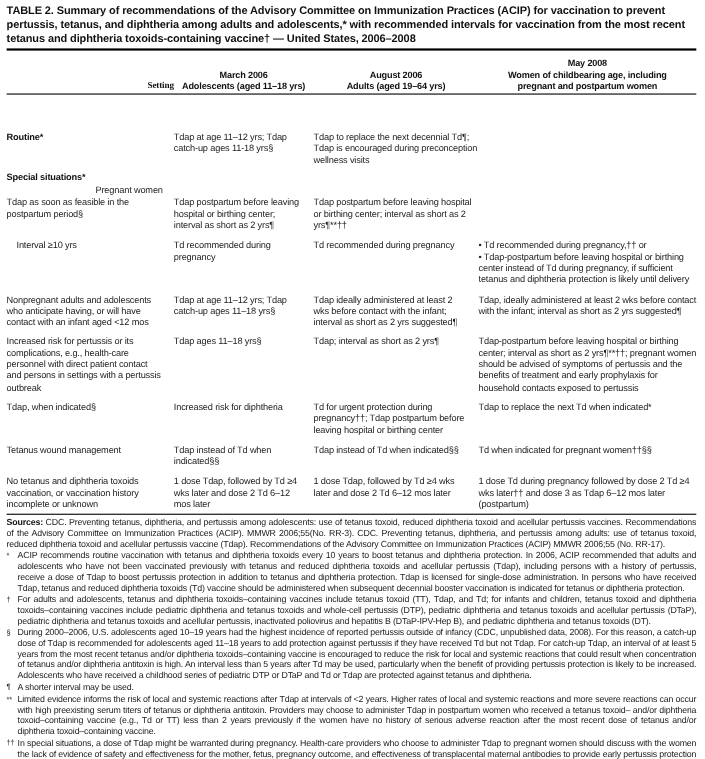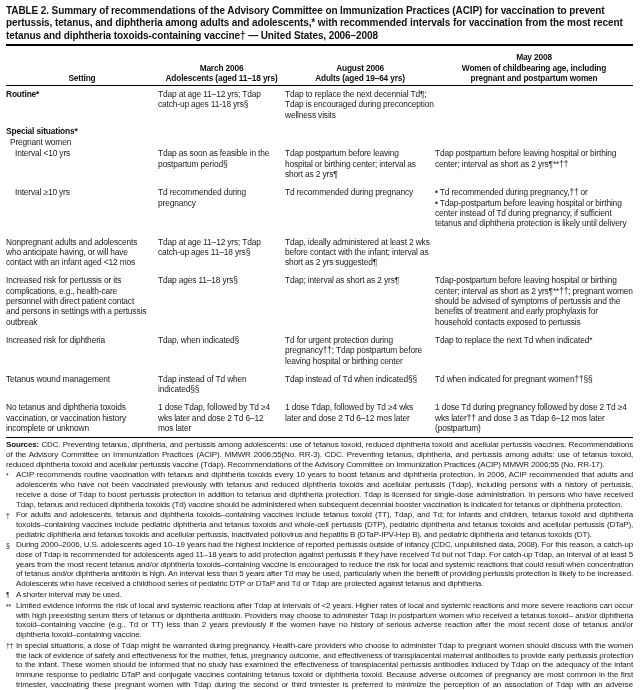--- a/index.html
+++ b/index.html
@@ -17,36 +17,36 @@
   .rule-thick{height:2.5px;background:#000;margin-bottom:2px;}
   .rule-thin{height:1px;background:#000;}
   .hdr{
     display:grid;grid-template-columns:152px 127px 150px 198px;
     align-items:end;padding:4px 0 2px 0;
   }
   .hdr .hcell{
     font-size:8.3px;font-weight:bold;line-height:10.2px;color:#111;
     text-align:center;white-space:pre-line;
   }
-  .hdr .hsetting{text-align:center;}
+  .hdr .hsetting{text-align:right;font-family:Liberation Serif, serif;}
   .tbody{padding-top:3px;}
   .trow{
     display:grid;grid-template-columns:152px 127px 150px 198px;
   }
   .cell{
     font-size:8.4px;line-height:10.3px;padding-right:10px;
     white-space:pre-line;
   }
   .cell.last{padding-right:0;}
   .setting{color:#1b1b1b;}
   .bold{font-weight:bold;color:#111;}
-  .ind1{padding-left:4px;}
+  .ind1{padding-left:4px;text-align:right;}
   .ind2{padding-left:9px;}
   .mb-lg{margin-bottom:8px;}
-  .mb-md{margin-bottom:6px;}
+  .mb-md{margin-bottom:6px;margin-top:30px;}
   .mb-sm{margin-bottom:1px;}
   .mb-end{margin-bottom:4px;}
   .footer{padding-top:2px;}
   .sources{
     font-size:8px;line-height:9.7px;text-align:justify;color:#222;
     margin-bottom:1px;
   }
   .sources .slabel{font-weight:bold;color:#111;}
   .fn{display:flex;margin-bottom:1px;}
   .fnm{
@@ -93,50 +93,50 @@
     </div>
 
     <div class="trow mb-sm">
       <div class="cell setting ind1">Pregnant women</div>
       <div class="cell"></div>
       <div class="cell"></div>
       <div class="cell last"></div>
     </div>
 
     <div class="trow mb-lg">
-      <div class="cell setting ind2">Interval &lt;10 yrs</div>
       <div class="cell">Tdap as soon as feasible in the postpartum period§</div>
       <div class="cell">Tdap postpartum before leaving hospital or birthing center; interval as short as 2 yrs¶</div>
       <div class="cell last">Tdap postpartum before leaving hospital or birthing center; interval as short as 2 yrs¶**††</div>
     </div>
 
     <div class="trow mb-lg">
       <div class="cell setting ind2">Interval ≥10 yrs</div>
       <div class="cell">Td recommended during pregnancy</div>
       <div class="cell">Td recommended during pregnancy</div>
       <div class="cell last">• Td recommended during pregnancy,†† or
 • Tdap-postpartum before leaving hospital or birthing center instead of Td during pregnancy, if sufficient tetanus and diphtheria protection is likely until delivery</div>
     </div>
 
     <div class="trow mb-lg">
       <div class="cell setting">Nonpregnant adults and adolescents who anticipate having, or will have contact with an infant aged &lt;12 mos</div>
       <div class="cell">Tdap at age 11–12 yrs; Tdap catch-up ages 11–18 yrs§</div>
+      <div class="cell">Tdap ideally administered at least 2 wks before contact with the infant; interval as short as 2 yrs suggested¶</div>
       <div class="cell last">Tdap, ideally administered at least 2 wks before contact with the infant; interval as short as 2 yrs suggested¶</div>
     </div>
 
     <div class="trow mb-lg">
       <div class="cell setting">Increased risk for pertussis or its complications, e.g., health-care personnel with direct patient contact and persons in settings with a pertussis outbreak</div>
       <div class="cell">Tdap ages 11–18 yrs§</div>
       <div class="cell">Tdap; interval as short as 2 yrs¶</div>
       <div class="cell last">Tdap-postpartum before leaving hospital or birthing center; interval as short as 2 yrs¶**††; pregnant women should be advised of symptoms of pertussis and the benefits of treatment and early prophylaxis for household contacts exposed to pertussis</div>
     </div>
 
     <div class="trow mb-lg">
+      <div class="cell">Tdap, when indicated§</div>
       <div class="cell setting">Increased risk for diphtheria</div>
-      <div class="cell">Tdap, when indicated§</div>
       <div class="cell last">Td for urgent protection during pregnancy††; Tdap postpartum before leaving hospital or birthing center</div>
       <div class="cell">Tdap to replace the next Td when indicated*</div>
     </div>
 
     <div class="trow mb-lg">
       <div class="cell setting">Tetanus wound management</div>
       <div class="cell">Tdap instead of Td when indicated§§</div>
       <div class="cell">Tdap instead of Td when indicated§§</div>
       <div class="cell last">Td when indicated for pregnant women††§§</div>
     </div>

